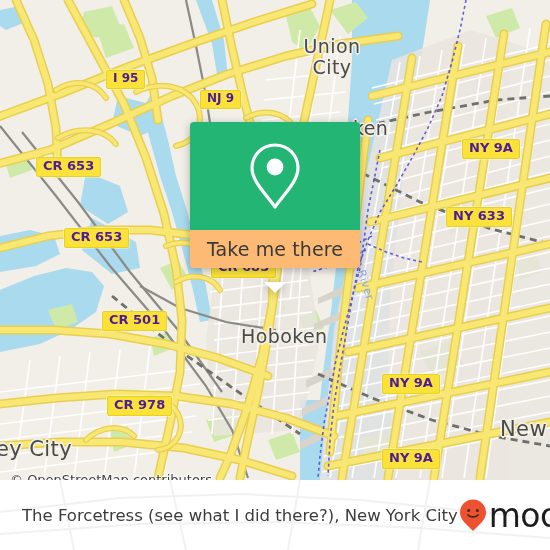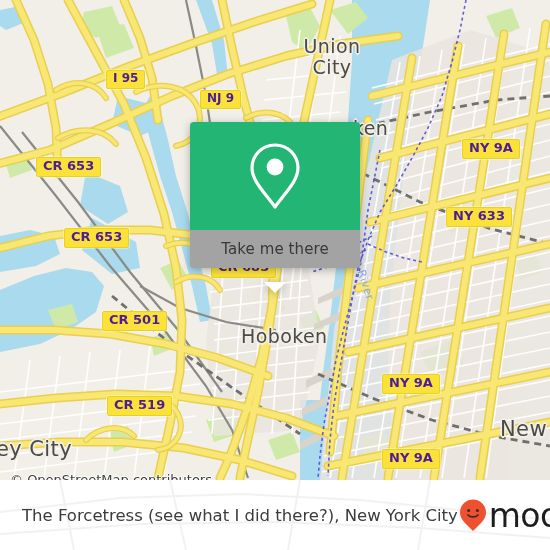--- a/index.html
+++ b/index.html
@@ -59,23 +59,23 @@
     position:absolute;left:190px;top:122px;width:170px;
     filter:drop-shadow(0 2px 4px rgba(0,0,0,.28));
   }
   .card-head{
     height:108px;background:#22b573;
     border-radius:4px 4px 0 0;
     display:flex;align-items:center;justify-content:center;
   }
   .pin-icon{display:block;}
   .card-btn{
-    height:38px;background:#a3a3a3;border-radius:0 0 4px 4px;
+    height:38px;background:#fdba74;border-radius:0 0 4px 4px;
     display:flex;align-items:center;justify-content:center;
-    color:#39393a;font-size:15px;letter-spacing:.1px;
+    color:#39393a;font-size:19px;letter-spacing:.1px;
     font-family:"DejaVu Sans","Liberation Sans",sans-serif;
     cursor:pointer;user-select:none;
   }
   .card-tail{
     position:absolute;left:50%;top:160px;margin-left:-11px;
     width:0;height:0;
     border-left:11px solid transparent;border-right:11px solid transparent;
     border-top:11px solid #fff;
   }
 
@@ -366,21 +366,21 @@
     <div class="city-label" style="left:500px;top:418px;font-size:21px;">New Y</div>
 
     <div class="river-label" style="left:352px;top:222px;transform:rotate(72deg);transform-origin:left top;">Hudson River</div>
 
     <div class="shield" style="left:106px;top:70px;">I 95</div>
     <div class="shield" style="left:200px;top:90px;">NJ 9</div>
     <div class="shield lg" style="left:36px;top:157px;">CR 653</div>
     <div class="shield lg" style="left:64px;top:228px;">CR 653</div>
     <div class="shield lg" style="left:102px;top:311px;">CR 501</div>
     <div class="shield lg" style="left:211px;top:258px;">CR 685</div>
-    <div class="shield lg" style="left:107px;top:396px;">CR 519</div>
+    <div class="shield lg" style="left:107px;top:396px;">CR 978</div>
     <div class="shield lg" style="left:462px;top:139px;">NY 9A</div>
     <div class="shield lg" style="left:446px;top:207px;">NY 633</div>
     <div class="shield lg" style="left:382px;top:374px;">NY 9A</div>
     <div class="shield lg" style="left:382px;top:449px;">NY 9A</div>
 
     <div class="attribution">© OpenStreetMap contributors</div>
 
     <div class="card">
       <div class="card-head">
         <svg class="pin-icon" width="56" height="70" viewBox="0 0 56 70">

